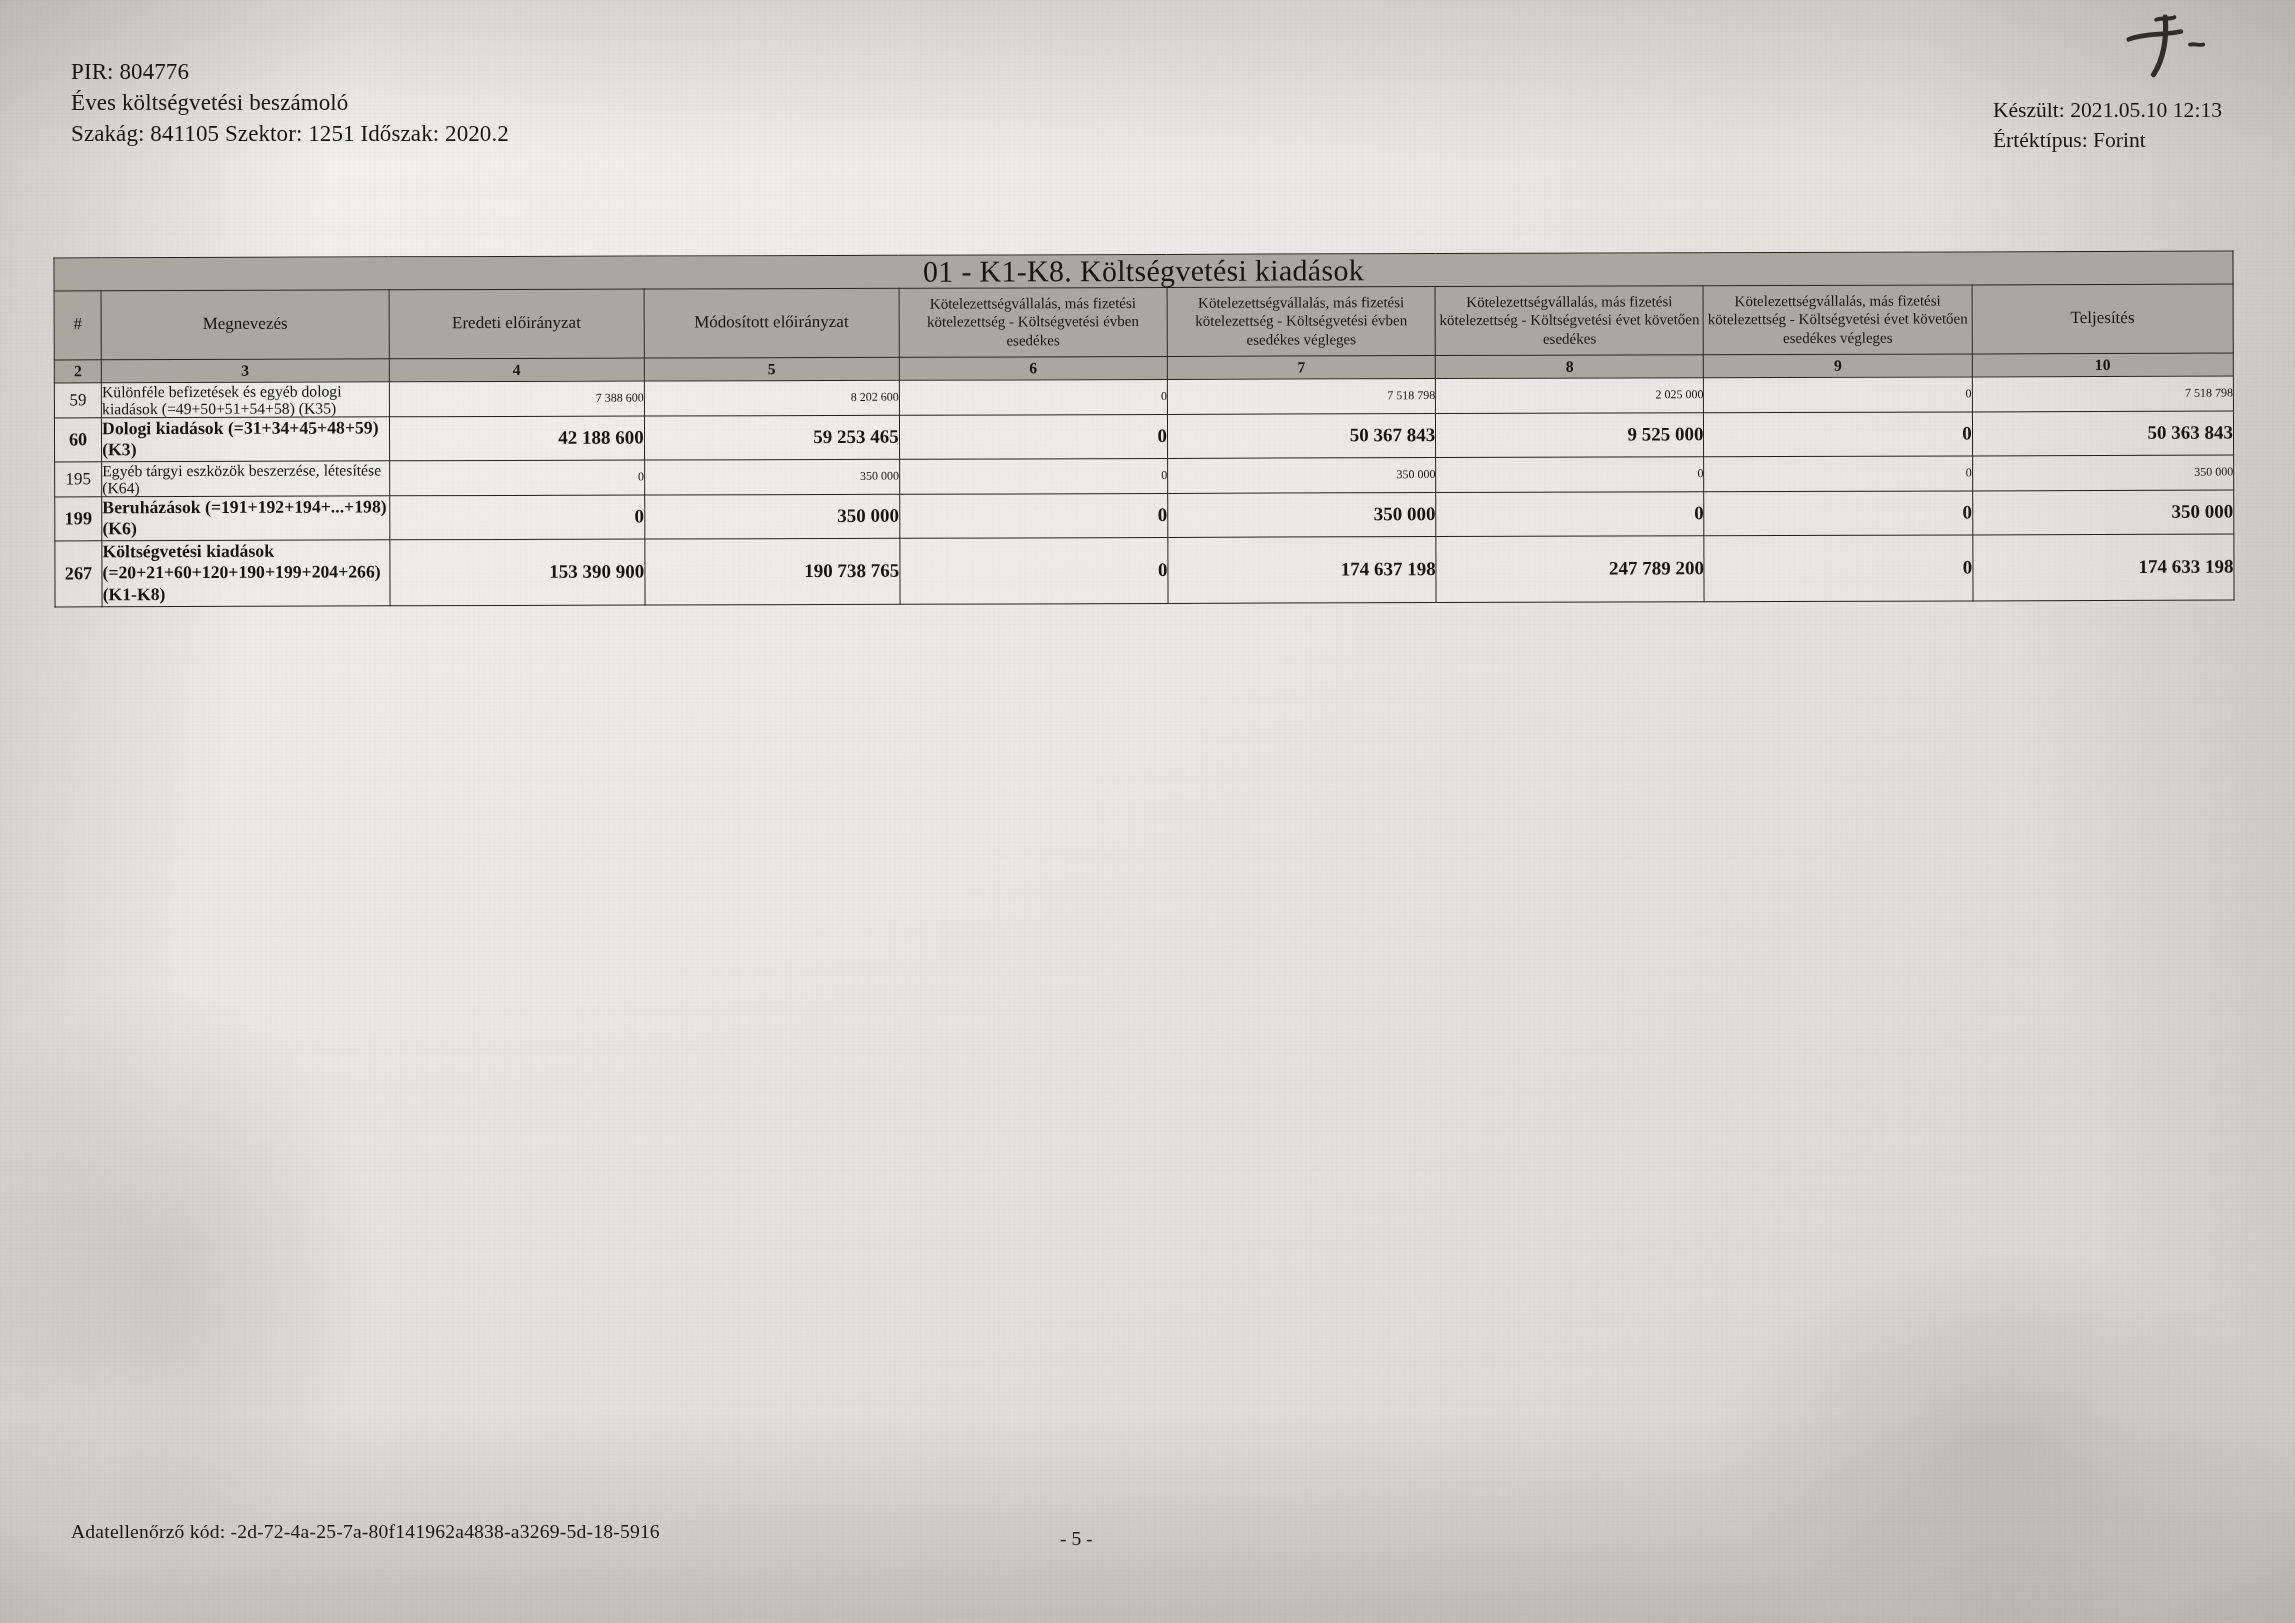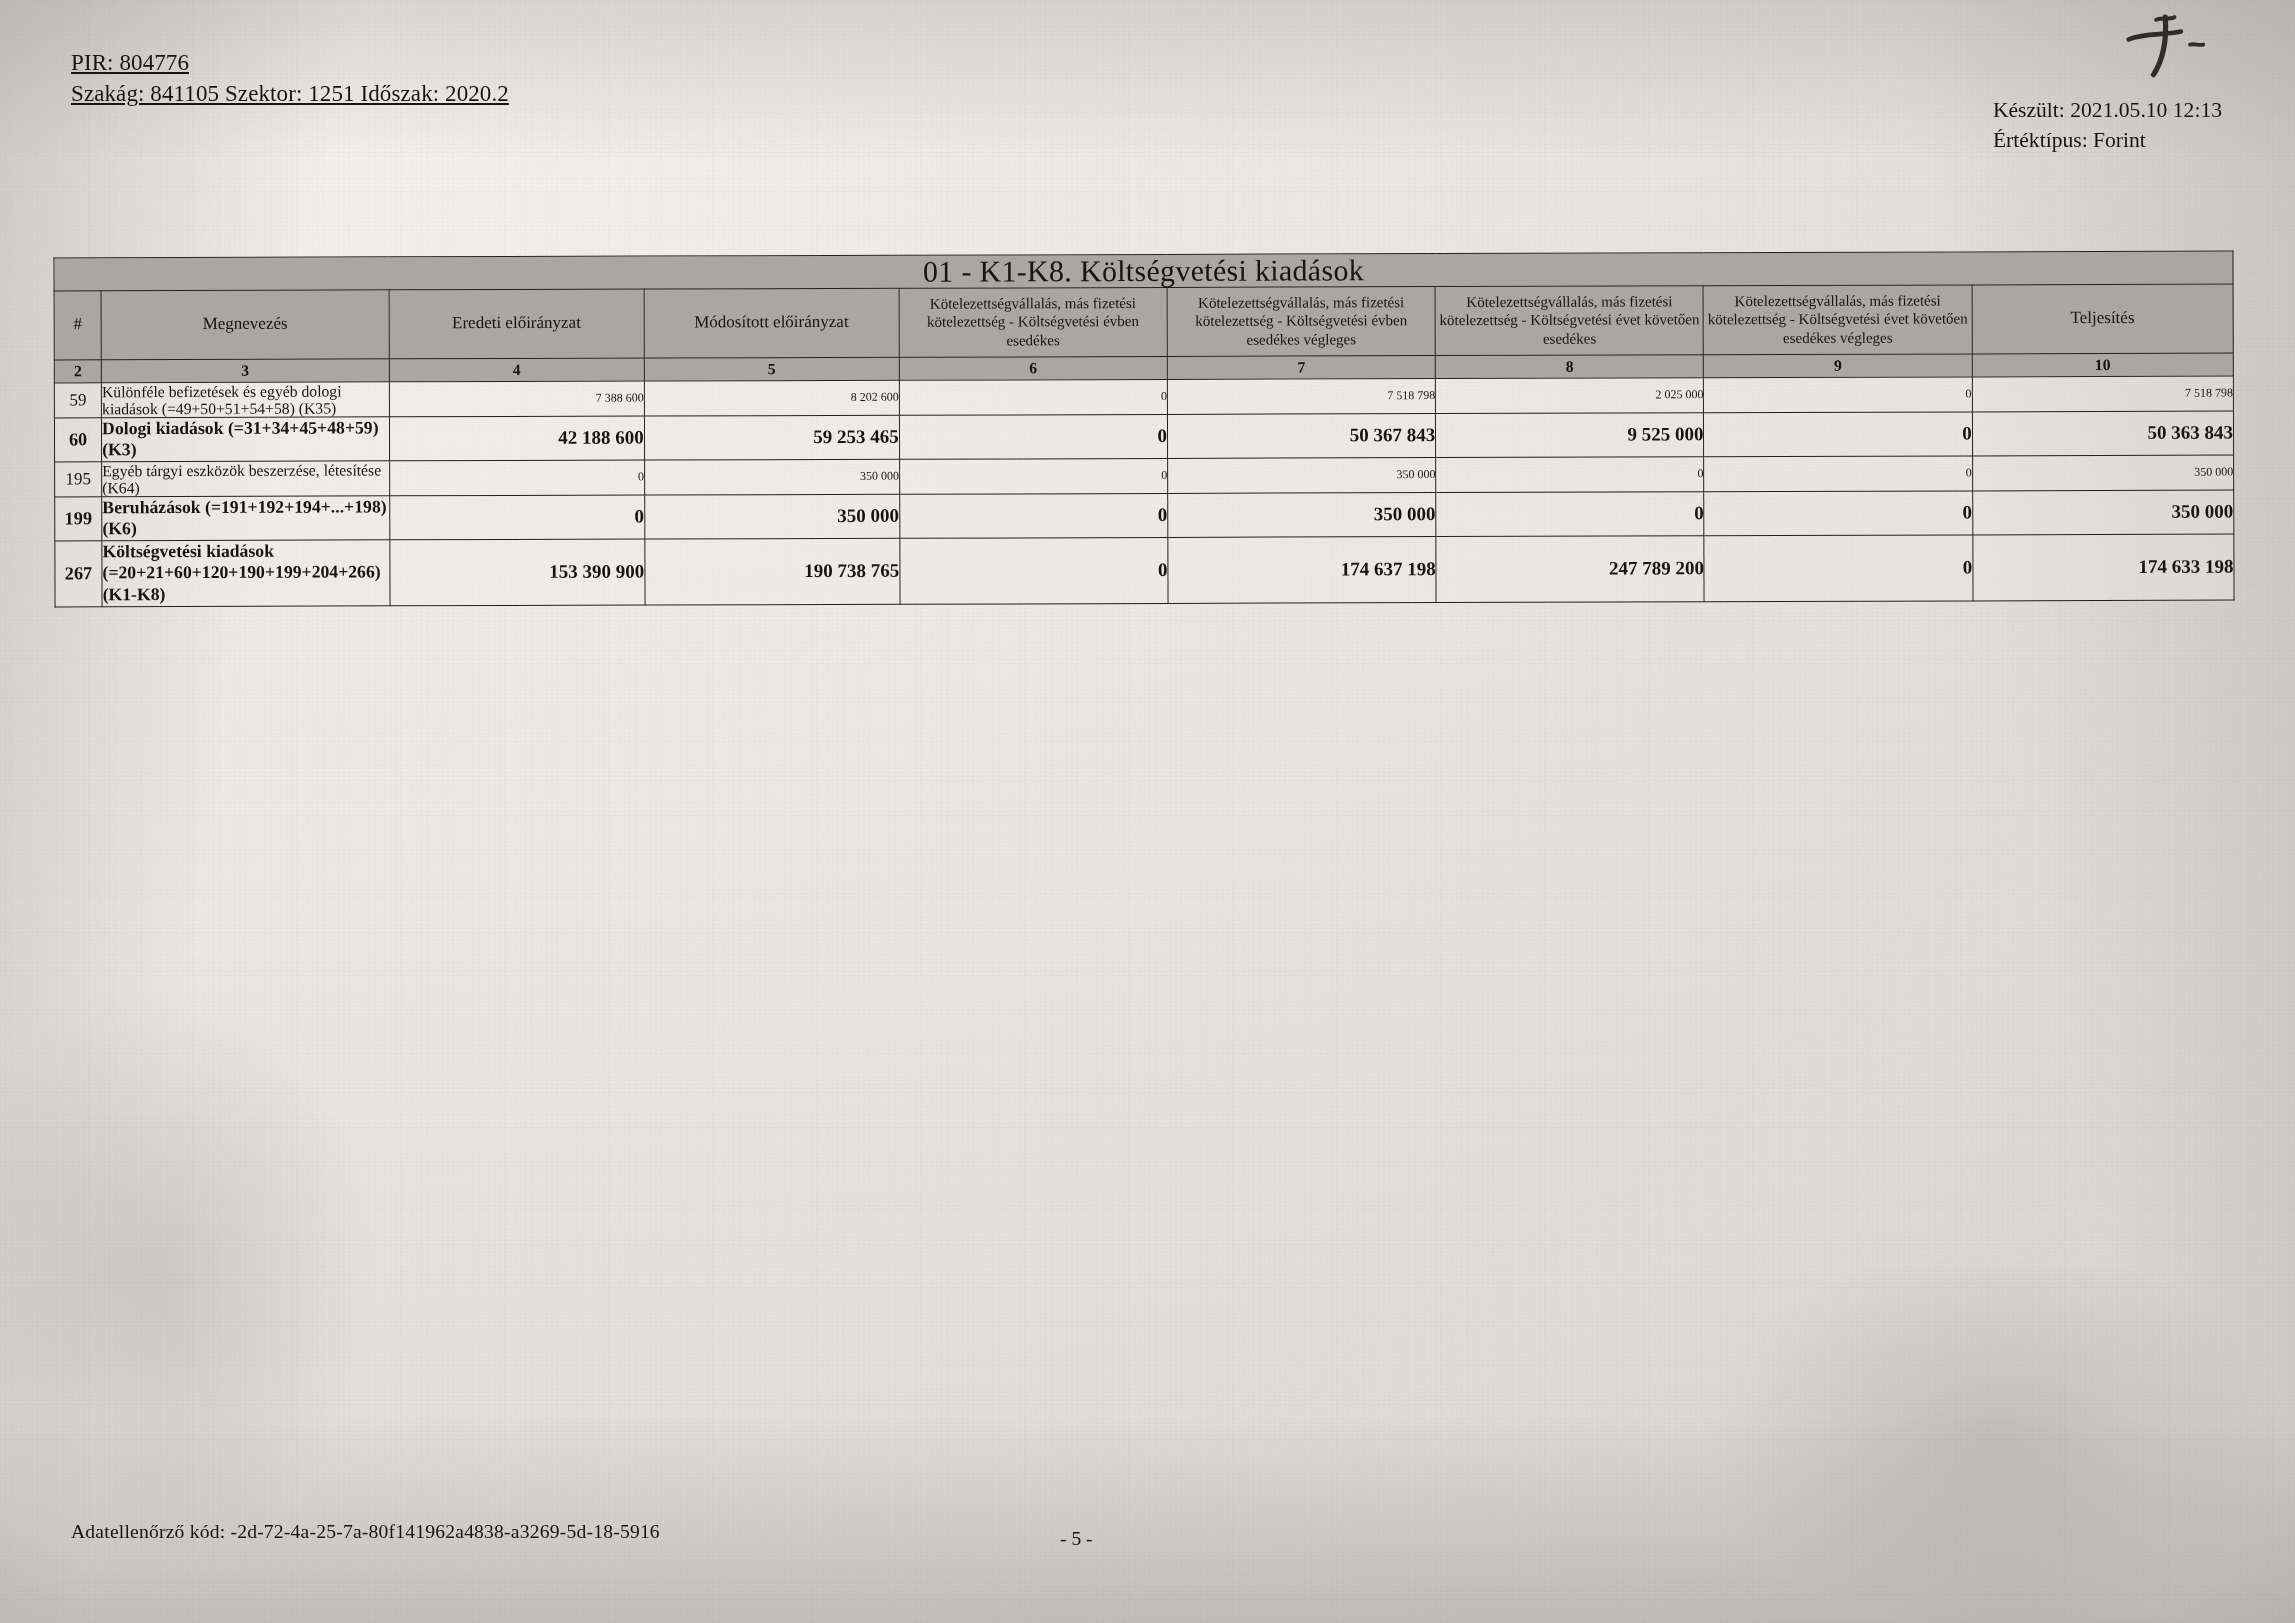--- a/index.html
+++ b/index.html
@@ -42,25 +42,24 @@
   .smudge {
     position: absolute;
     pointer-events: none;
     background: radial-gradient(ellipse at center, rgba(110,108,100,.22) 0%, rgba(110,108,100,0) 70%);
   }
 
   
   .hdr-left {
     position: absolute;
     left: 71px;
-    top: 47px;
+    top: 56px;
     font-size: 23px;
     line-height: 31px;
     letter-spacing: 0.1px;
-    text-decoration: underline;
   }
   .hdr-left .org {
     font-size: 24px;
     letter-spacing: 0.4px;
   }
   .hdr-right {
     position: absolute;
     right: 73px;
     top: 63px;
     text-align: left;
@@ -164,20 +163,21 @@
 <body>
 
 <div class="page">
   <div class="grain"></div>
   <div class="smudge" style="left:-79px;top:982px;width:458px;height:589px;"></div>
   <div class="smudge" style="left:1702px;top:1244px;width:589px;height:393px;"></div>
   <div class="vignette"></div>
 
   <div class="hdr-left">
     <div>PIR: 804776</div>
+    <div>Éves költségvetési beszámoló</div>
     <div>Szakág: 841105 Szektor: 1251 Időszak: 2020.2</div>
   </div>
 
   <div class="hdr-right">
     <div>Készült: 2021.05.10 12:13</div>
     <div>Értéktípus: Forint</div>
   </div>
 
   <svg class="ink-mark" viewBox="0 0 150 120">
     <path d="M24 46 C50 36, 76 40, 104 34" stroke="#1b1a16" stroke-width="7" fill="none" stroke-linecap="round"></path>

